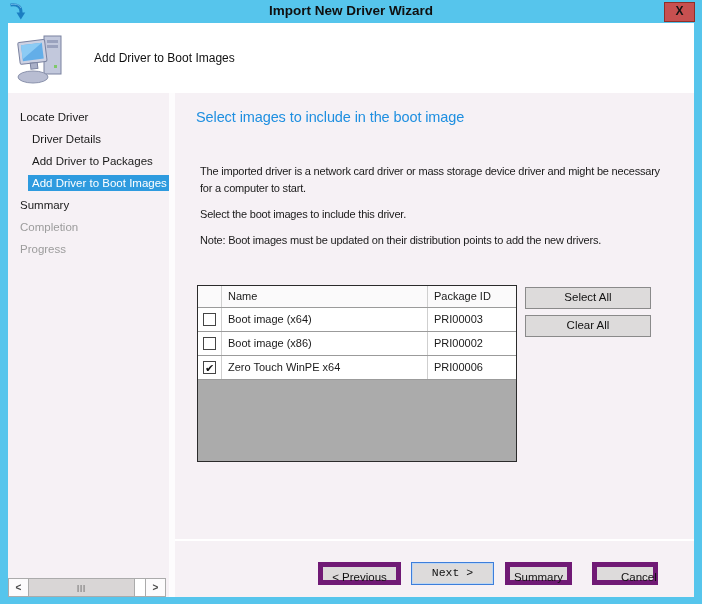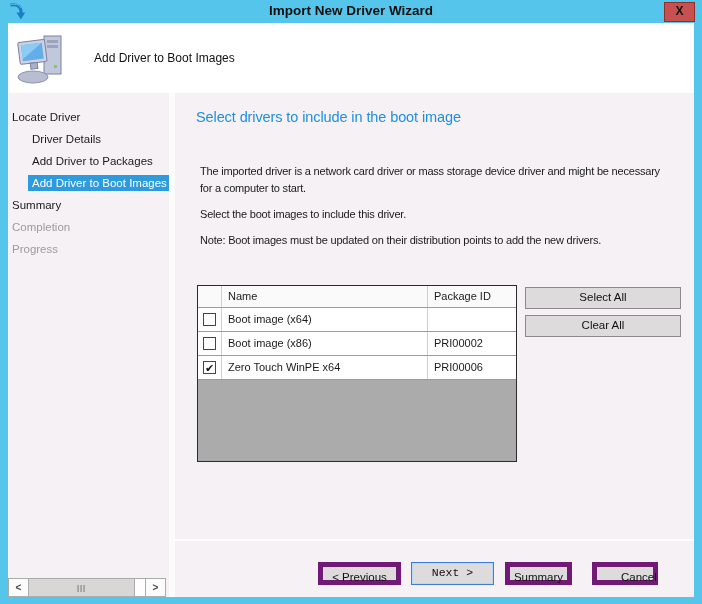--- a/index.html
+++ b/index.html
@@ -38,21 +38,21 @@
   .main {
     position:absolute; left:8px; top:93px; width:686px; height:504px;
     background:#F6F1F5;
   }
 
   
   .sidebar { position:absolute; left:0; top:0; width:161px; height:100%; }
   .nav { padding-top:13px; }
   .nav-item {
     height:22px; line-height:22px; font-size:11.5px; color:#1A1A1A;
-    padding-left:4px; white-space:nowrap; overflow:hidden; cursor:default;
+    padding-left:12px; white-space:nowrap; overflow:hidden; cursor:default;
   }
   .nav-item.indent { padding-left:24px; }
   .nav-item.selected {
     background:#2E9BDF; color:#FFFFFF;
     height:16px; line-height:16px; margin:3px 0 3px 20px; padding-left:4px;
   }
   .nav-item.disabled { color:#9C9C9C; }
 
   .divider-v {
     position:absolute; left:161px; top:0; width:6px; height:100%;
@@ -97,21 +97,21 @@
   .cell.name{ width:206px; padding-left:6px; border-right:1px solid #CFCFCF;
               white-space:nowrap; overflow:hidden; }
   .cell.pid { flex:1; padding-left:6px; }
   .checkbox {
     width:13px; height:13px; background:#FFFFFF; border:1px solid #454545;
     font-size:11px; line-height:12px; text-align:center; color:#111; cursor:default;
   }
 
   
   .side-btn {
-    position:absolute; left:350px; width:156px; height:22px;
+    position:absolute; left:350px; width:126px; height:22px;
     background:#DDDBDB; border:1px solid #8A8A8A;
     text-align:center; font-size:11.5px; line-height:19px; color:#111; cursor:default;
   }
   #select-all { top:194px; }
   #clear-all  { top:222px; }
 
   .divider-h {
     position:absolute; left:0; right:0; top:446px; height:2px; background:#FFFFFF;
   }
 
@@ -193,40 +193,41 @@
       <div class="sb-btn left">&lt;</div>
       <div class="sb-thumb">|||</div>
       <div class="sb-track"></div>
       <div class="sb-btn right">&gt;</div>
     </div>
   </div>
 
   <div class="divider-v"></div>
 
   <div class="content">
-    <div class="page-heading">Select drivers to include in the boot image</div>
+    <div class="page-heading">Select images to include in the boot image</div>
 
     <div class="para" id="p1">
       <div>The imported driver is a network card driver or mass storage device driver and might be necessary</div>
       <div>for a computer to start.</div>
     </div>
     <div class="para" id="p2">Select the boot images to include this driver.</div>
     <div class="para" id="p3">Note: Boot images must be updated on their distribution points to add the new drivers.</div>
 
     <div class="boot-table">
       <div class="thead">
         <div class="th cb"></div>
         <div class="th name">Name</div>
         <div class="th pid">Package ID</div>
       </div>
       <div class="trow">
         <div class="cell cb">
             <div class="checkbox"></div>
           </div>
         <div class="cell name">Boot image (x64)</div>
+        <div class="cell pid">PRI00003</div>
       </div>
       <div class="trow">
         <div class="cell cb">
             <div class="checkbox"></div>
           </div>
         <div class="cell name">Boot image (x86)</div>
         <div class="cell pid">PRI00002</div>
       </div>
       <div class="trow">
         <div class="cell cb">

